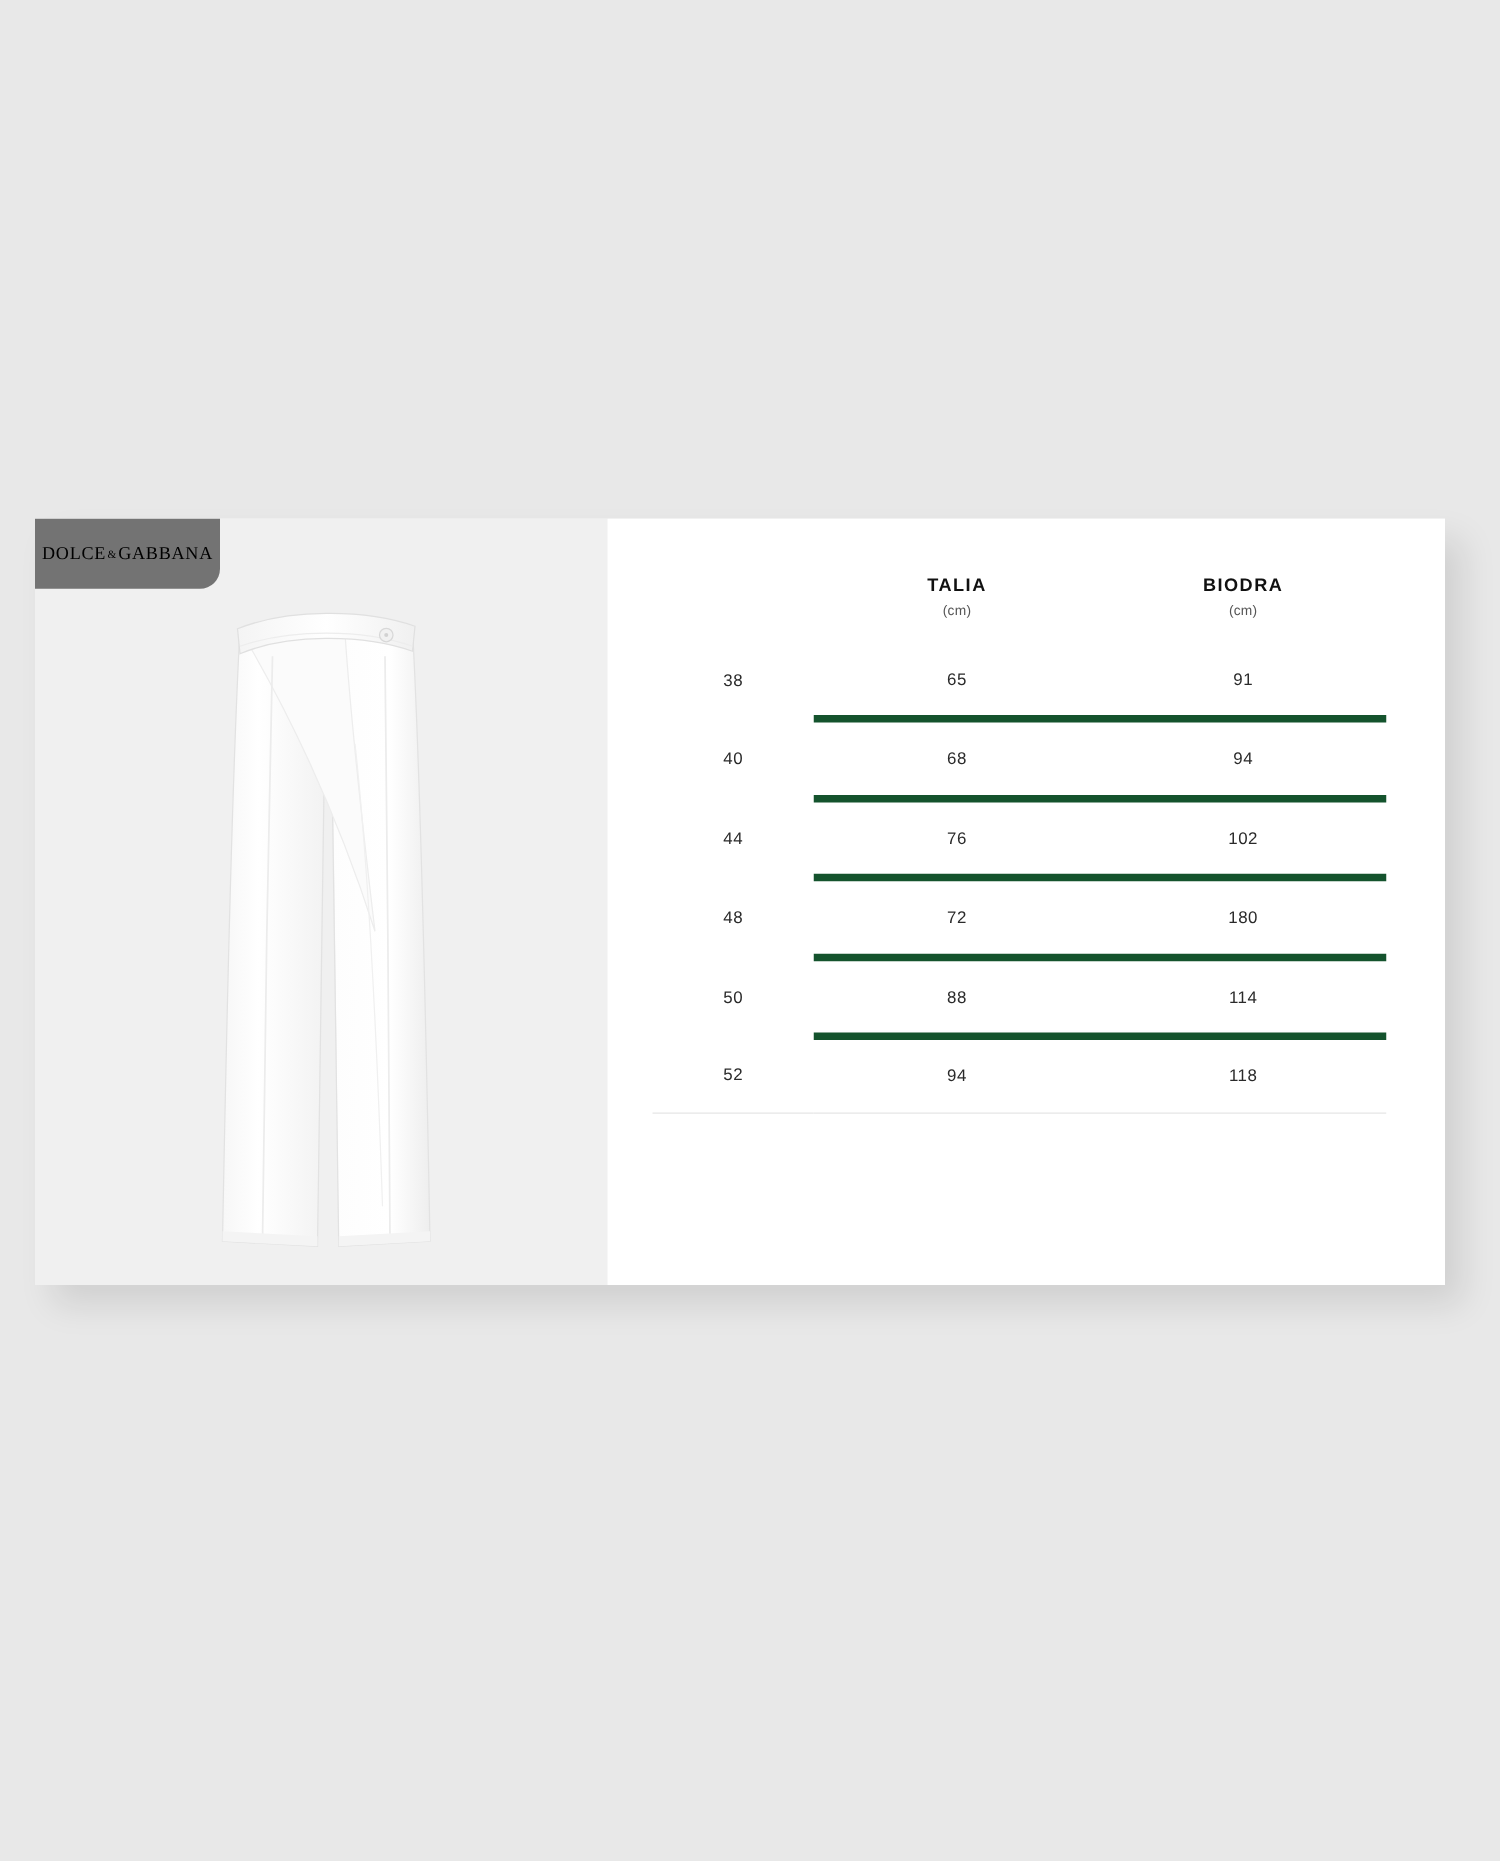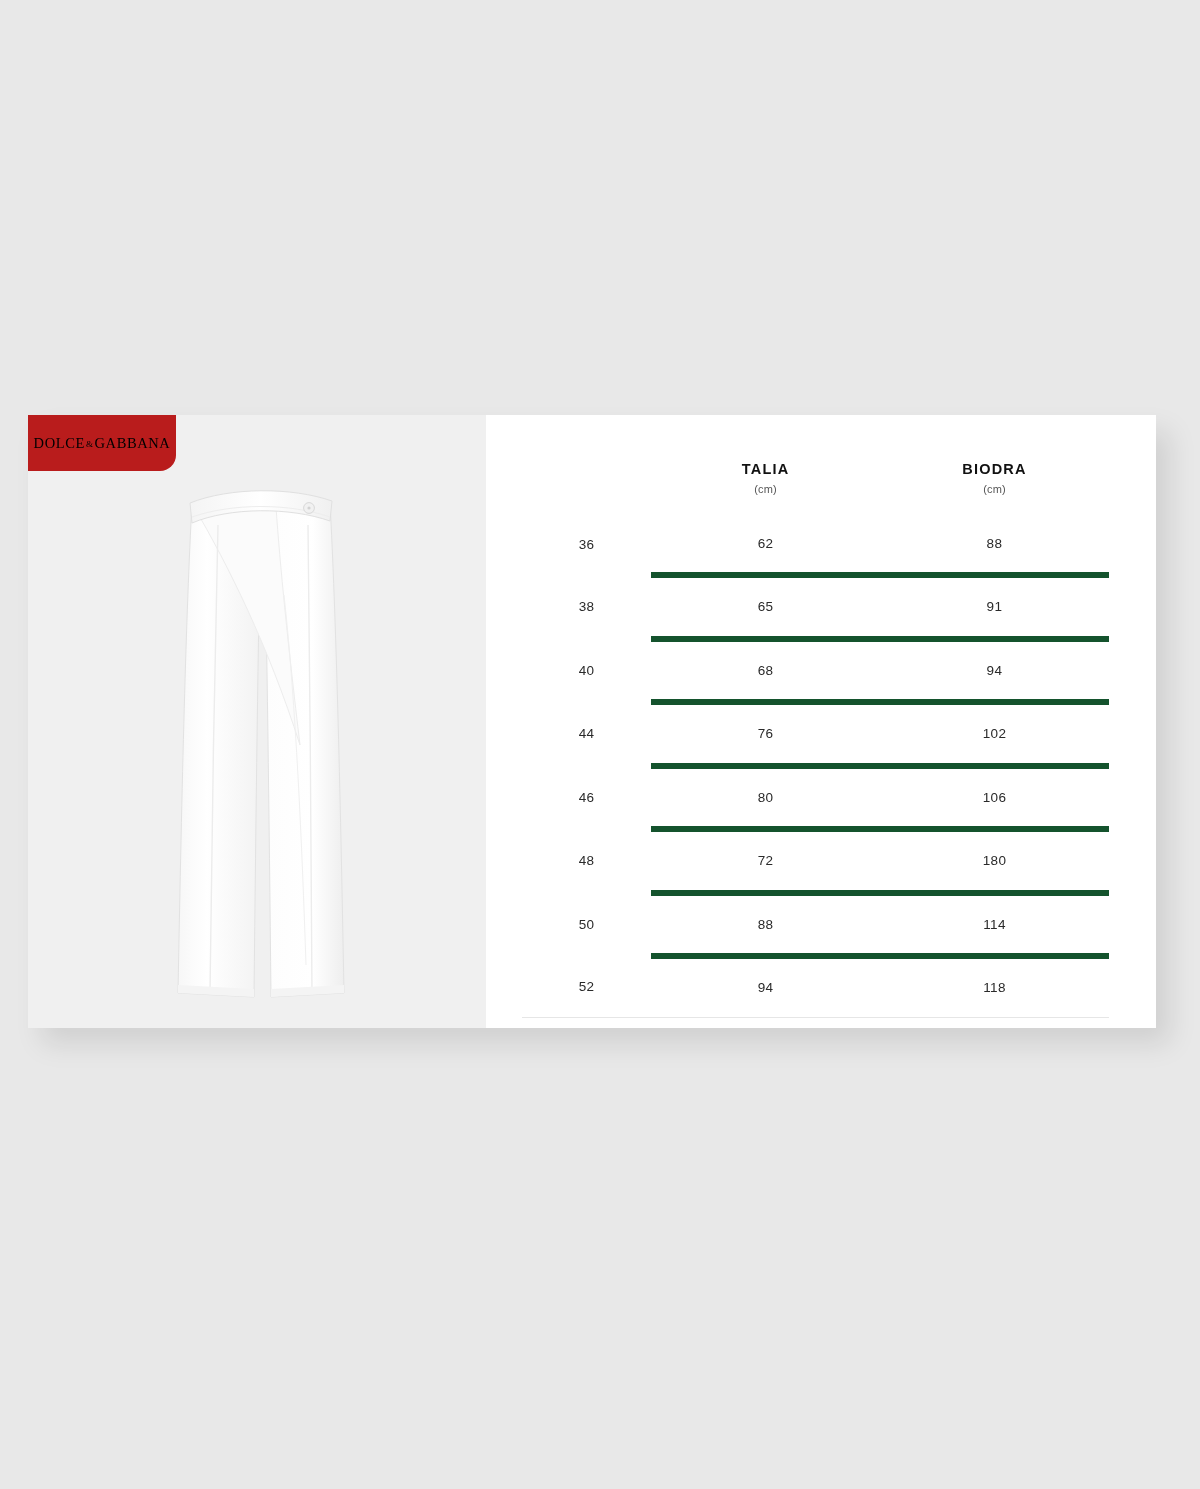--- a/index.html
+++ b/index.html
@@ -34,21 +34,21 @@
     background: #f0f0f0;
     flex: 0 0 458px;
   }
 
   .logo-tab {
     position: absolute;
     left: 0;
     top: 0;
     width: 148px;
     height: 56px;
-    background: #b91c1c;
+    background: #737373;
     border-bottom-right-radius: 16px;
     display: flex;
     align-items: center;
     justify-content: center;
   }
   .logo-text {
     font-family: "Liberation Serif", serif;
     font-size: 14.5px;
     letter-spacing: 0.6px;
     color: #000000;
@@ -204,43 +204,33 @@
             <span class="col-unit">(cm)</span>
           </th>
           <th>
             <span class="col-head">BIODRA</span>
             <span class="col-unit">(cm)</span>
           </th>
         </tr>
       </thead>
       <tbody>
         <tr>
-          <td class="size-cell">36</td>
-          <td>62</td>
-          <td>88</td>
-        </tr>
-        <tr>
           <td class="size-cell">38</td>
           <td>65</td>
           <td>91</td>
         </tr>
         <tr>
           <td class="size-cell">40</td>
           <td>68</td>
           <td>94</td>
         </tr>
         <tr>
           <td class="size-cell">44</td>
           <td>76</td>
           <td>102</td>
-        </tr>
-        <tr>
-          <td class="size-cell">46</td>
-          <td>80</td>
-          <td>106</td>
         </tr>
         <tr>
           <td class="size-cell">48</td>
           <td>72</td>
           <td>180</td>
         </tr>
         <tr>
           <td class="size-cell">50</td>
           <td>88</td>
           <td>114</td>

